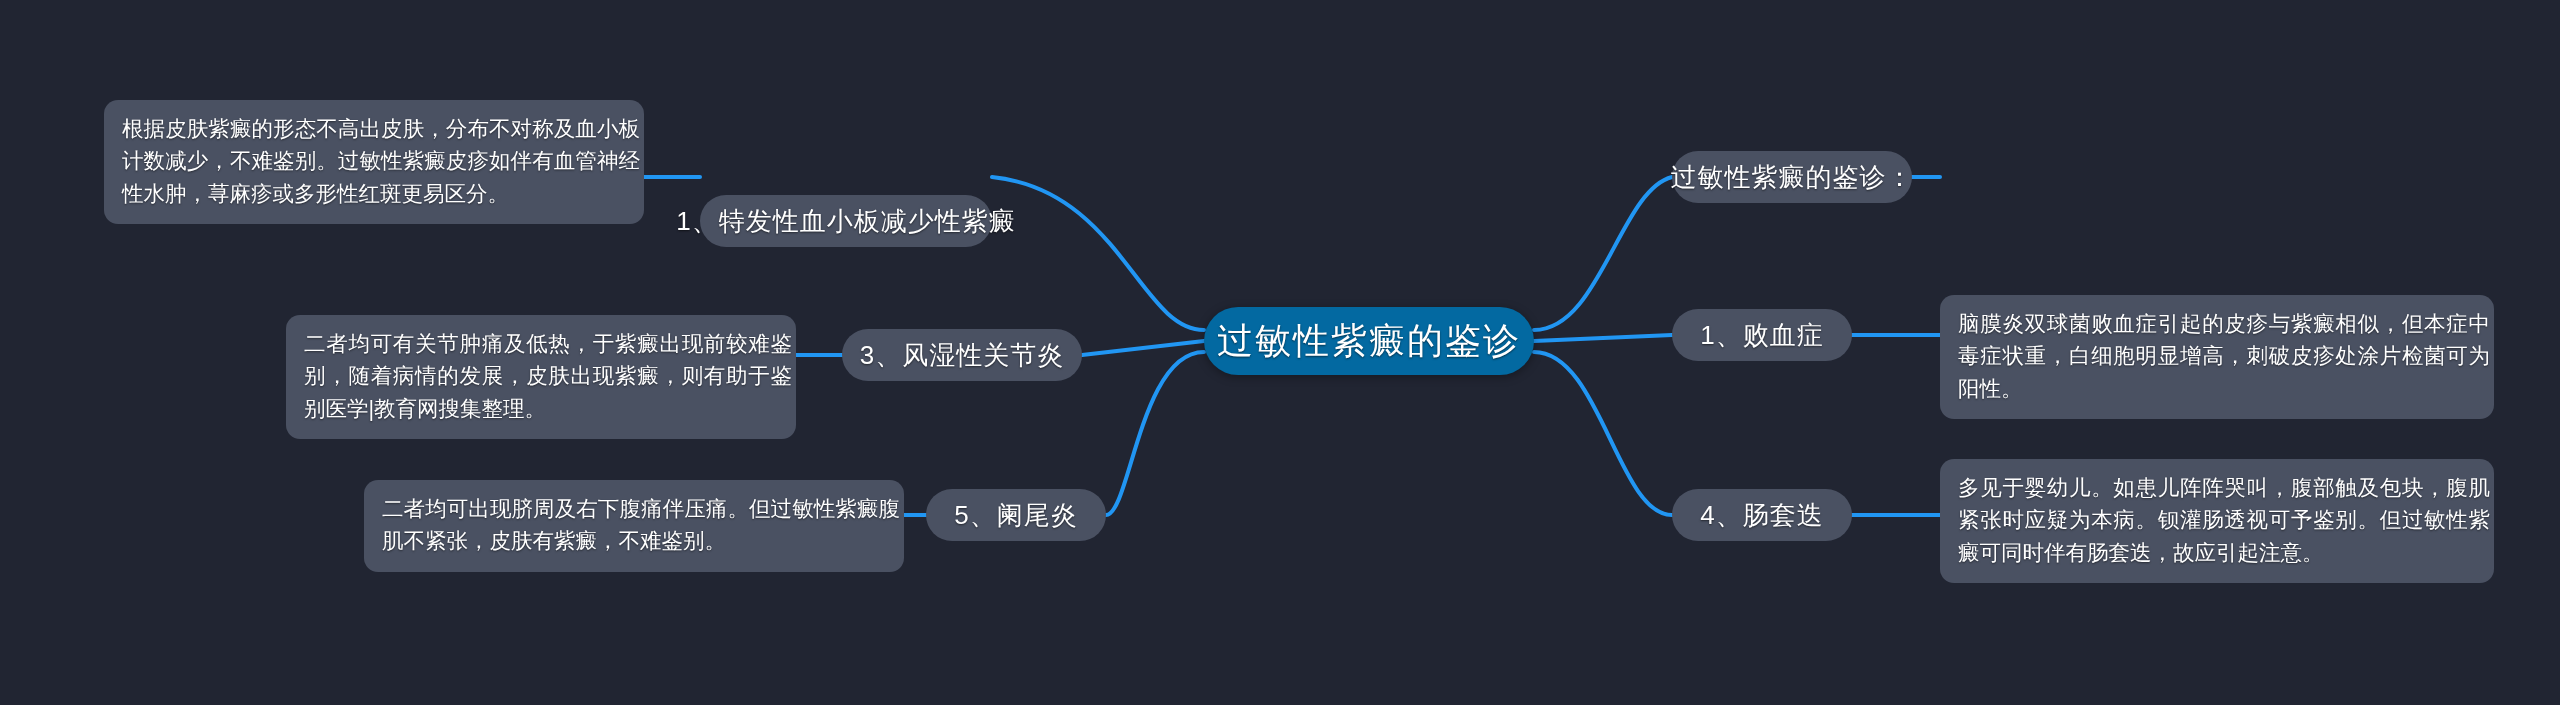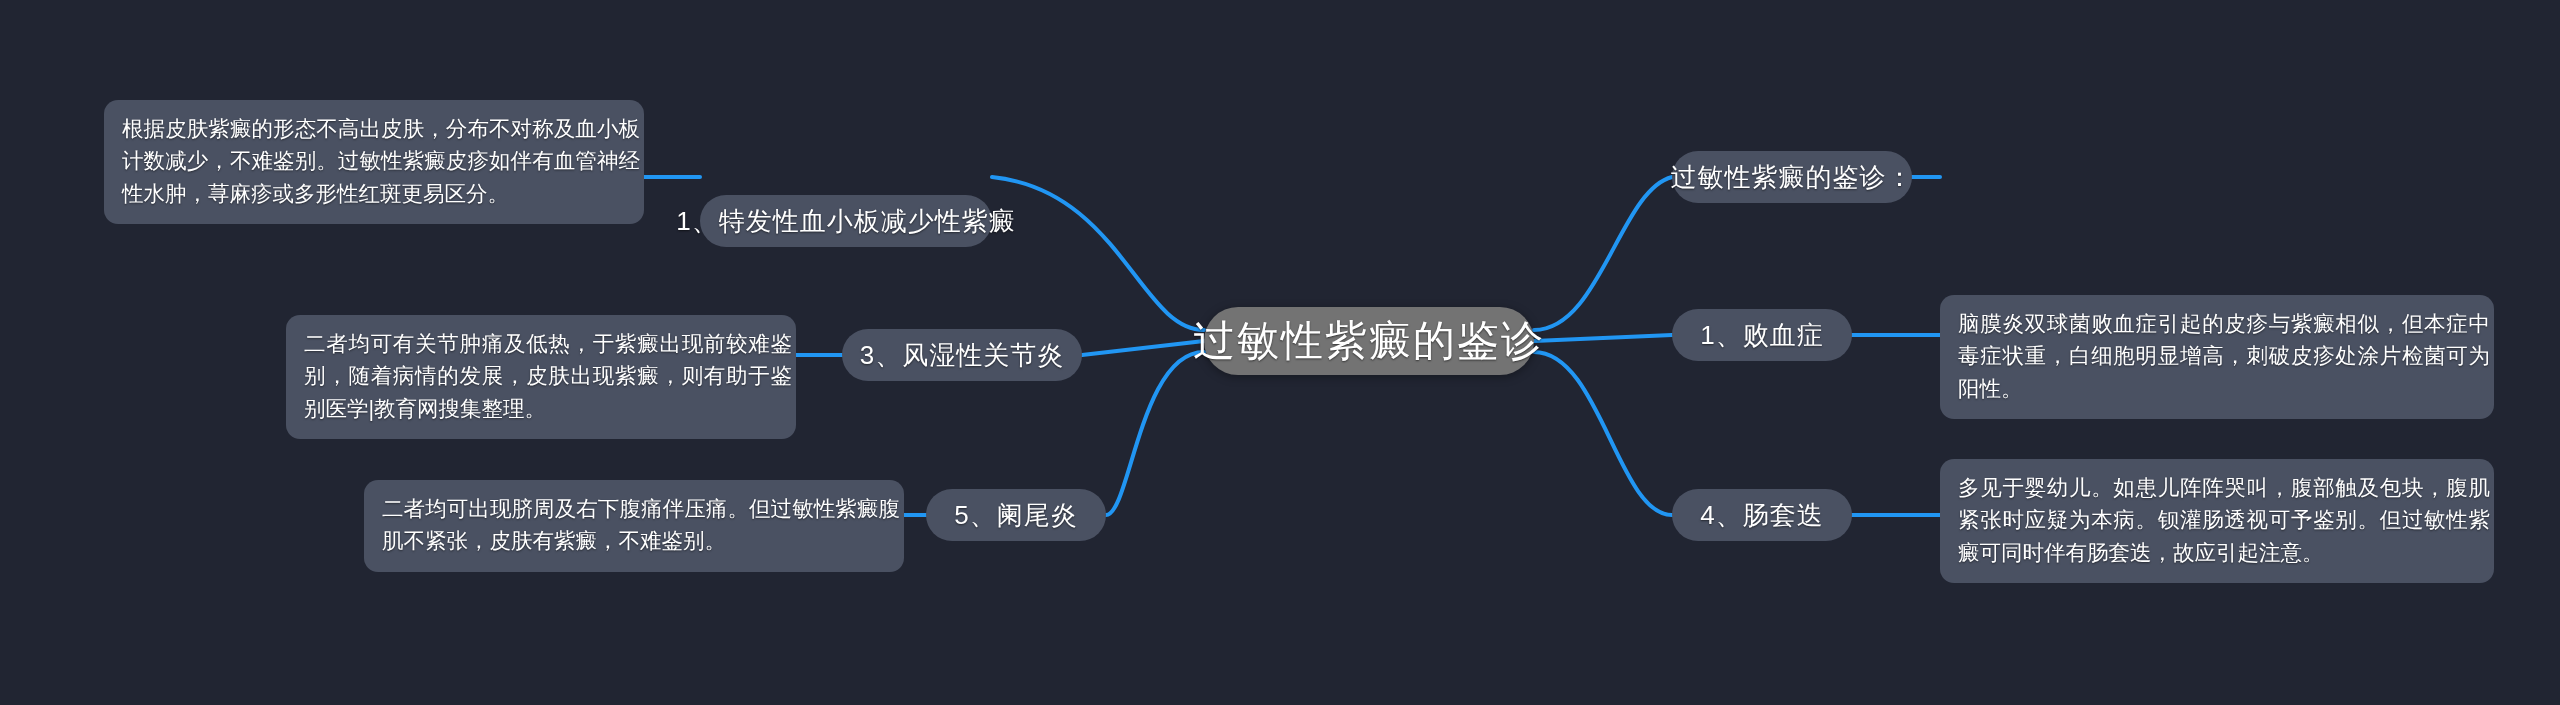--- a/index.html
+++ b/index.html
@@ -27,23 +27,23 @@
     background:#4a5162;
     color:#ffffff;
     border-radius:40px;
     font-size:26px;
     letter-spacing:1px;
     white-space:nowrap;
     text-shadow:0 1px 2px rgba(0,0,0,.55);
     z-index:3;
   }
   .node.root {
-    background:#737373;
+    background:#0369a1;
     border-radius:46px;
-    font-size:42px;
+    font-size:36px;
     letter-spacing:2px;
     box-shadow:0 2px 10px rgba(0,0,0,.35);
   }
 
   
   .desc {
     position:absolute;
     background:#4a5162;
     color:#ffffff;
     border-radius:14px;

